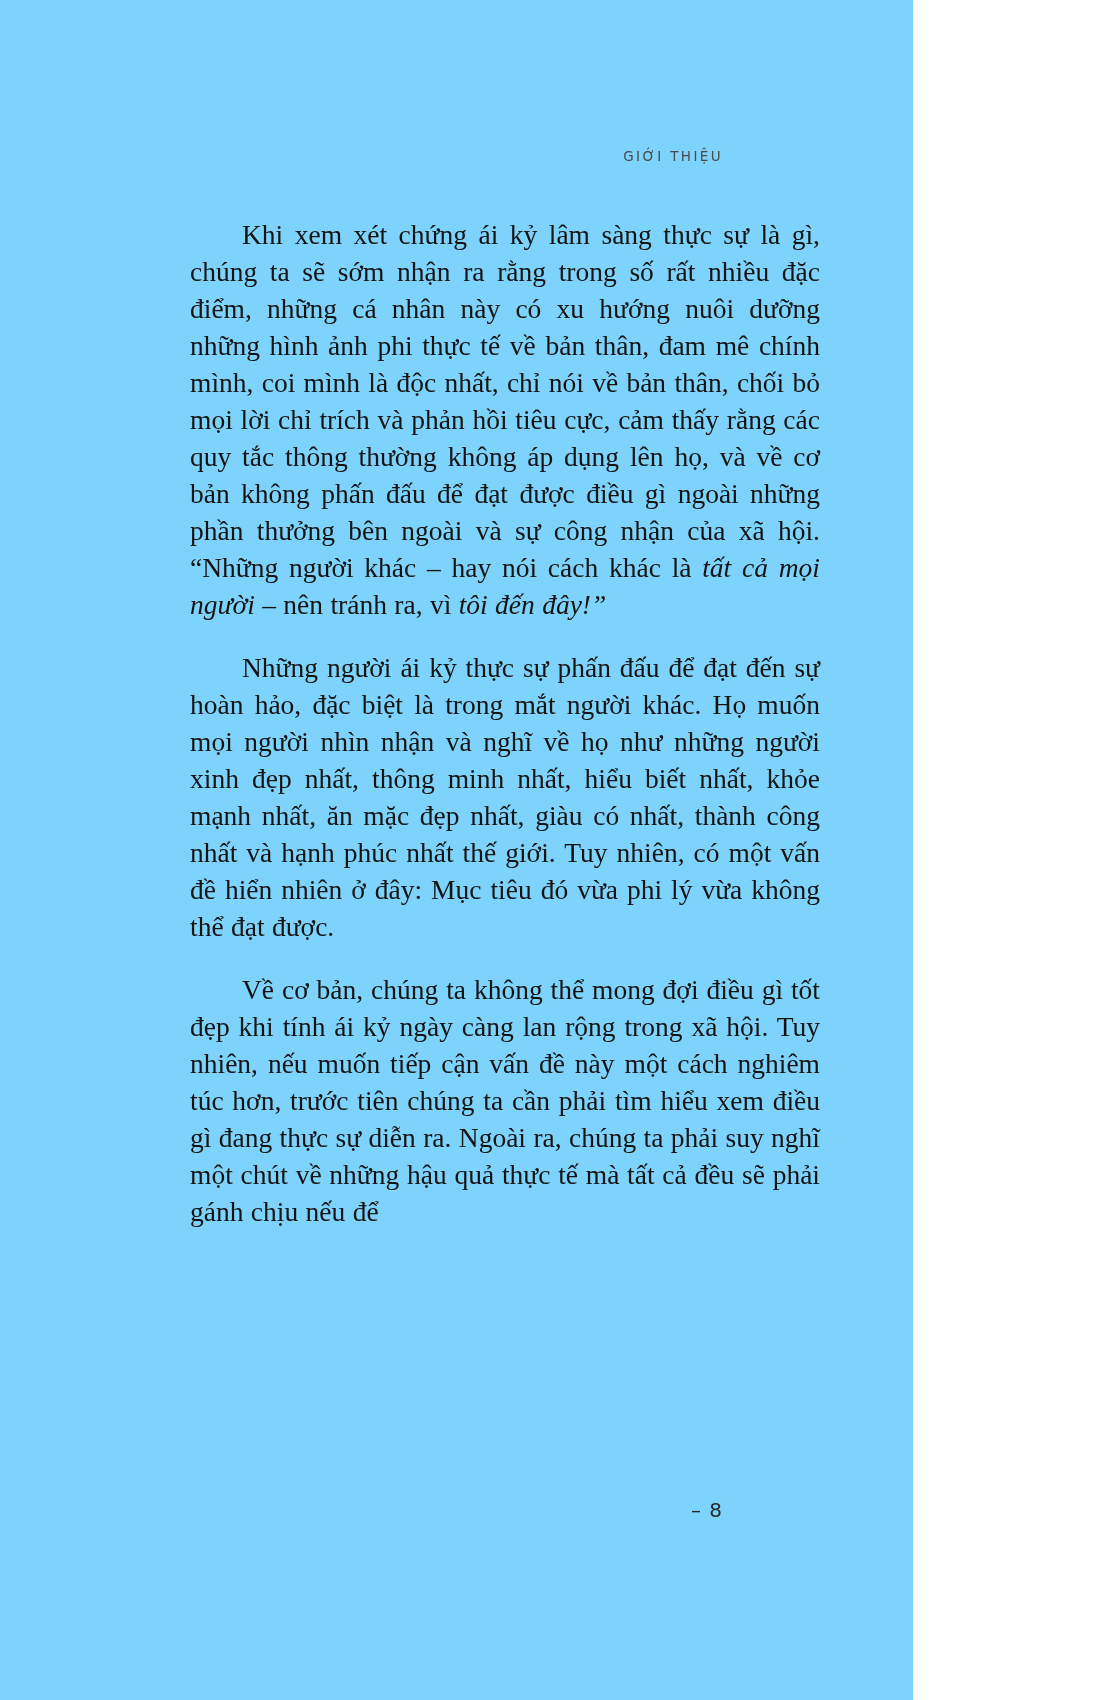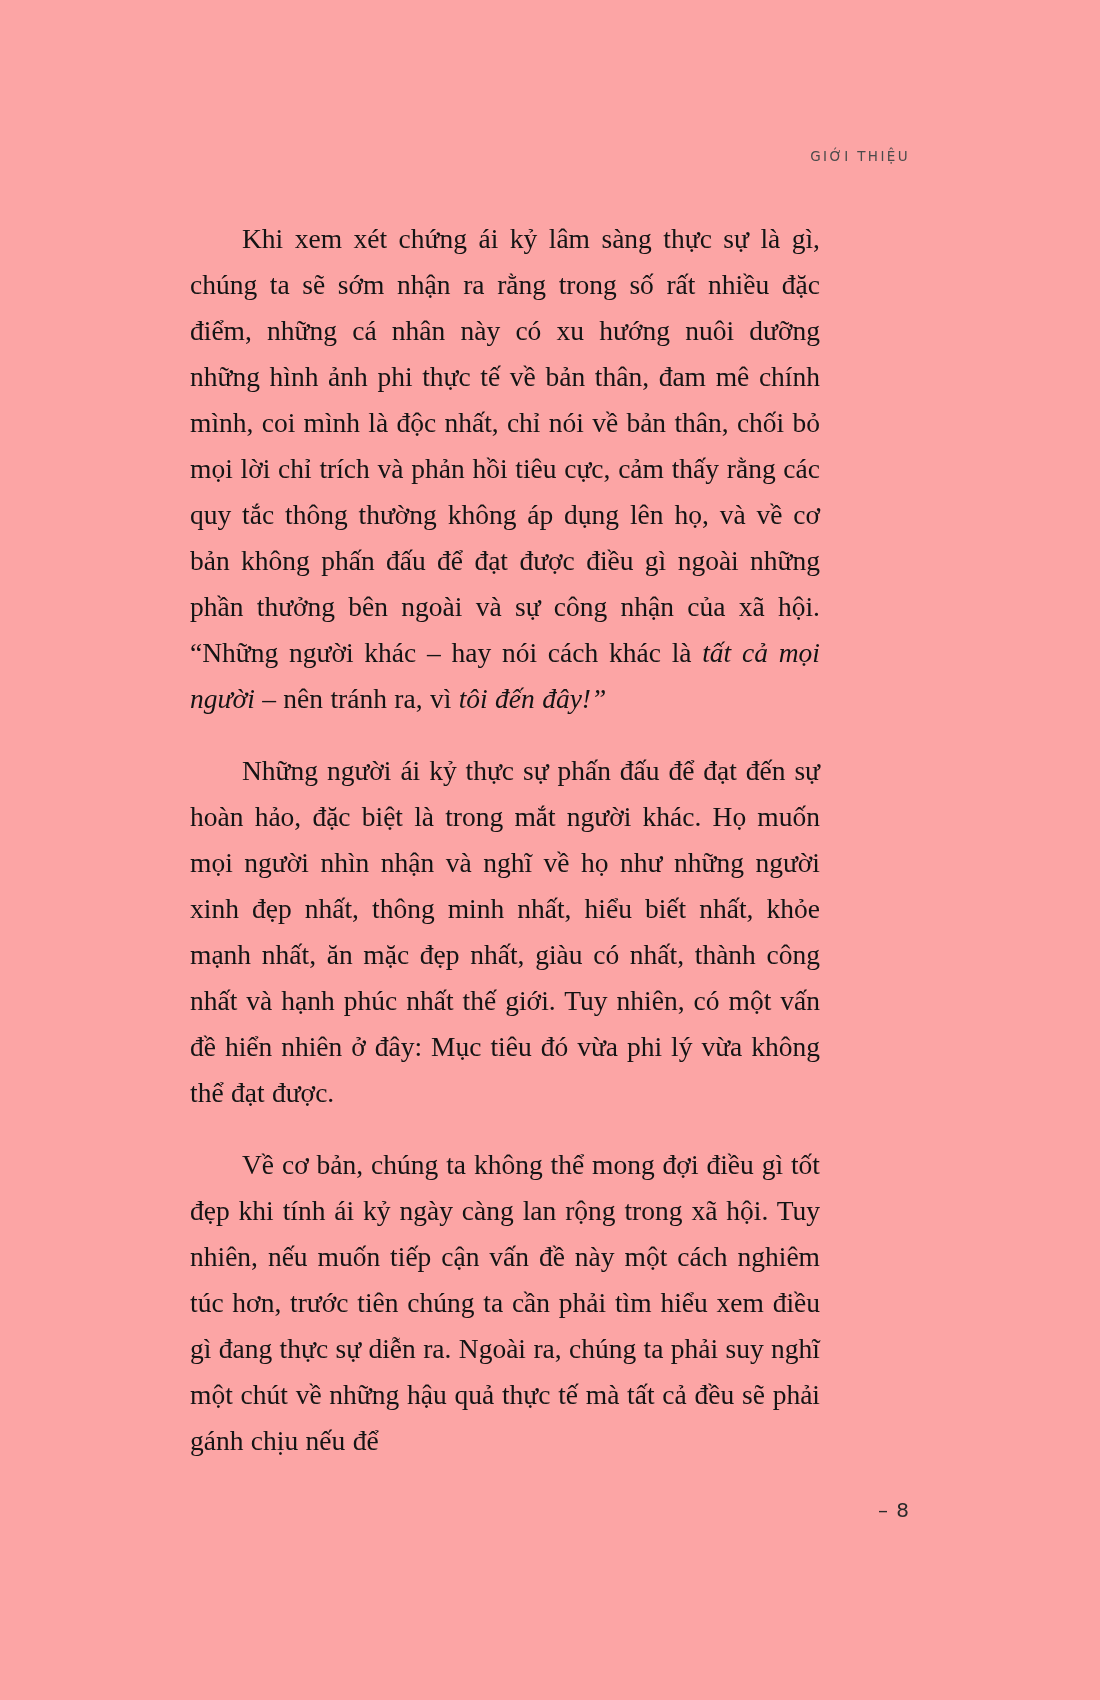--- a/index.html
+++ b/index.html
@@ -2,23 +2,23 @@
 <html><head>
 <meta charset="utf-8">
 <style>
   html, body {
     margin: 0;
     padding: 0;
     background: #ffffff;
   }
   .page {
     position: relative;
-    width: 1100px;
+    width: 913px;
     height: 1700px;
-    background: #fca5a5;
+    background: #7dd3fc;
     box-sizing: border-box;
     overflow: hidden;
     font-family: "Liberation Serif", serif;
     color: #1b1b1b;
   }
   .running-head {
     position: absolute;
     top: 148px;
     right: 190px;
     font-family: "DejaVu Sans", sans-serif;
@@ -30,21 +30,21 @@
   }
   .text-block {
     position: absolute;
     top: 216px;
     left: 190px;
     width: 630px;
   }
   .text-block p {
     margin: 0 0 26px 0;
     font-size: 27.5px;
-    line-height: 46px;
+    line-height: 37px;
     text-align: justify;
     text-justify: inter-word;
     text-indent: 52px;
     color: #141414;
     word-spacing: 0.5px;
   }
   .text-block p:last-child {
     margin-bottom: 0;
   }
   .text-block p i {

